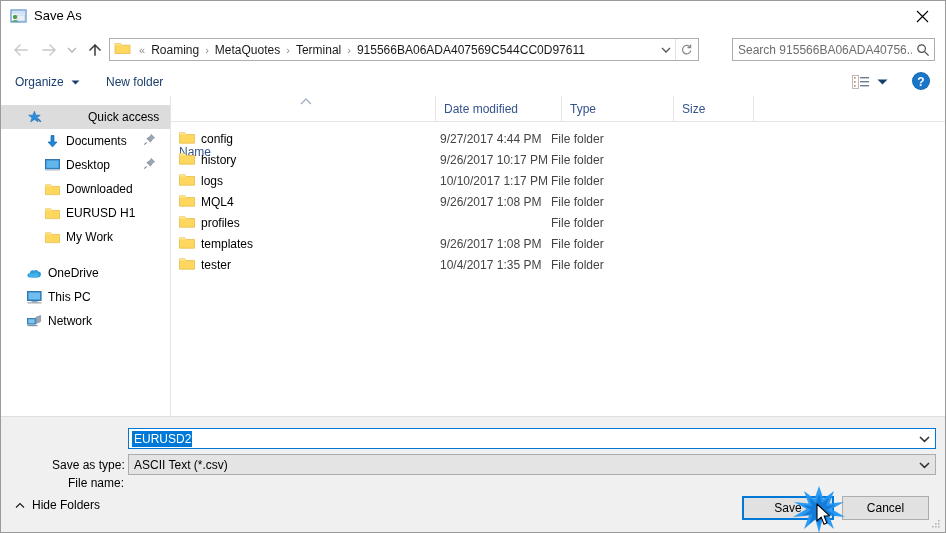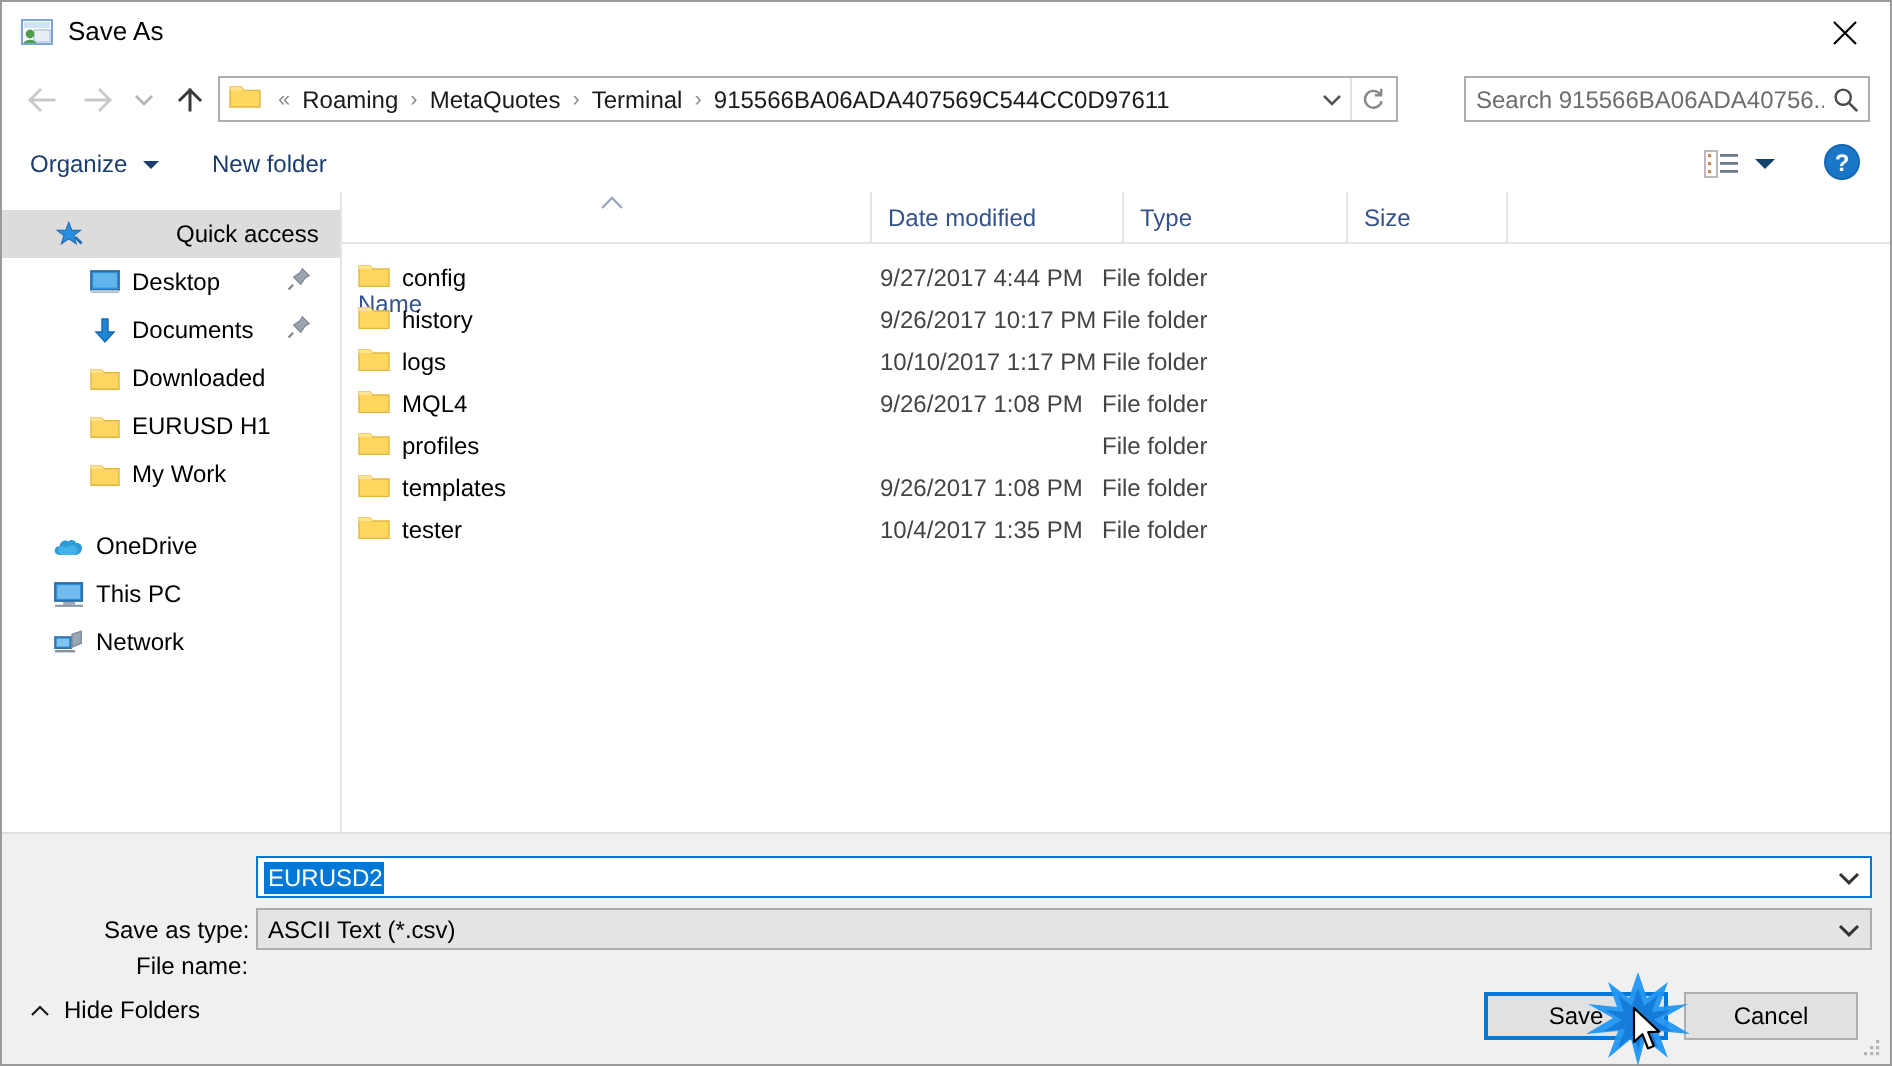--- a/index.html
+++ b/index.html
@@ -546,42 +546,42 @@
           <svg width="15" height="15" viewBox="0 0 15 15">
             <path d="M7.4 1.2 L8.9 5.2 L13.2 5.2 L9.8 7.8 L11.1 11.9 L7.4 9.4 L3.7 11.9 L5 7.8 L1.6 5.2 L5.9 5.2 Z" fill="#2a8fe0" stroke="#1f6fb5" stroke-width="0.6"></path>
             <path d="M10.5 8.5 L13.8 11.8" stroke="#1f6fb5" stroke-width="1.4"></path>
           </svg>
         </span>
         <span class="sb-label">Quick access</span>
       </div>
 
       <div class="sb-item lvl1">
         <span class="sb-icon">
+          <svg width="15" height="15" viewBox="0 0 15 15">
+            <path d="M6 1.5 L9 1.5 L9 8 L12 8 L7.5 13 L3 8 L6 8 Z" fill="#1f86d8" stroke="#1767ab" stroke-width="0.7"></path>
+          </svg>
+        </span>
+        <span class="sb-label">Documents</span>
+        <span class="sb-pin">
+          <svg width="13" height="13" viewBox="0 0 13 13">
+            <path d="M8.2 1.4 L11.6 4.8 L9.6 6 L7.4 9.2 L3.8 5.6 L7 3.4 Z" fill="#9aa5b1" stroke="#7d8892" stroke-width="0.6"></path>
+            <path d="M3.6 9.4 L1.3 11.7" stroke="#7d8892" stroke-width="1.1"></path>
+          </svg>
+        </span>
+      </div>
+
+      <div class="sb-item lvl1">
+        <span class="sb-icon">
           <svg width="15" height="14" viewBox="0 0 15 14">
             <rect x="0.5" y="1.5" width="14" height="9.5" fill="#2f8fd8" stroke="#2b6fa8" stroke-width="0.9"></rect>
             <rect x="1.6" y="2.6" width="11.8" height="7.2" fill="#62b6ec"></rect>
             <rect x="0.5" y="11" width="14" height="1.6" fill="#b9c6d2"></rect>
           </svg>
         </span>
         <span class="sb-label">Desktop</span>
-        <span class="sb-pin">
-          <svg width="13" height="13" viewBox="0 0 13 13">
-            <path d="M8.2 1.4 L11.6 4.8 L9.6 6 L7.4 9.2 L3.8 5.6 L7 3.4 Z" fill="#9aa5b1" stroke="#7d8892" stroke-width="0.6"></path>
-            <path d="M3.6 9.4 L1.3 11.7" stroke="#7d8892" stroke-width="1.1"></path>
-          </svg>
-        </span>
-      </div>
-
-      <div class="sb-item lvl1">
-        <span class="sb-icon">
-          <svg width="15" height="15" viewBox="0 0 15 15">
-            <path d="M6 1.5 L9 1.5 L9 8 L12 8 L7.5 13 L3 8 L6 8 Z" fill="#1f86d8" stroke="#1767ab" stroke-width="0.7"></path>
-          </svg>
-        </span>
-        <span class="sb-label">Documents</span>
         <span class="sb-pin">
           <svg width="13" height="13" viewBox="0 0 13 13">
             <path d="M8.2 1.4 L11.6 4.8 L9.6 6 L7.4 9.2 L3.8 5.6 L7 3.4 Z" fill="#9aa5b1" stroke="#7d8892" stroke-width="0.6"></path>
             <path d="M3.6 9.4 L1.3 11.7" stroke="#7d8892" stroke-width="1.1"></path>
           </svg>
         </span>
       </div>
 
 
       <div class="sb-item lvl1">

